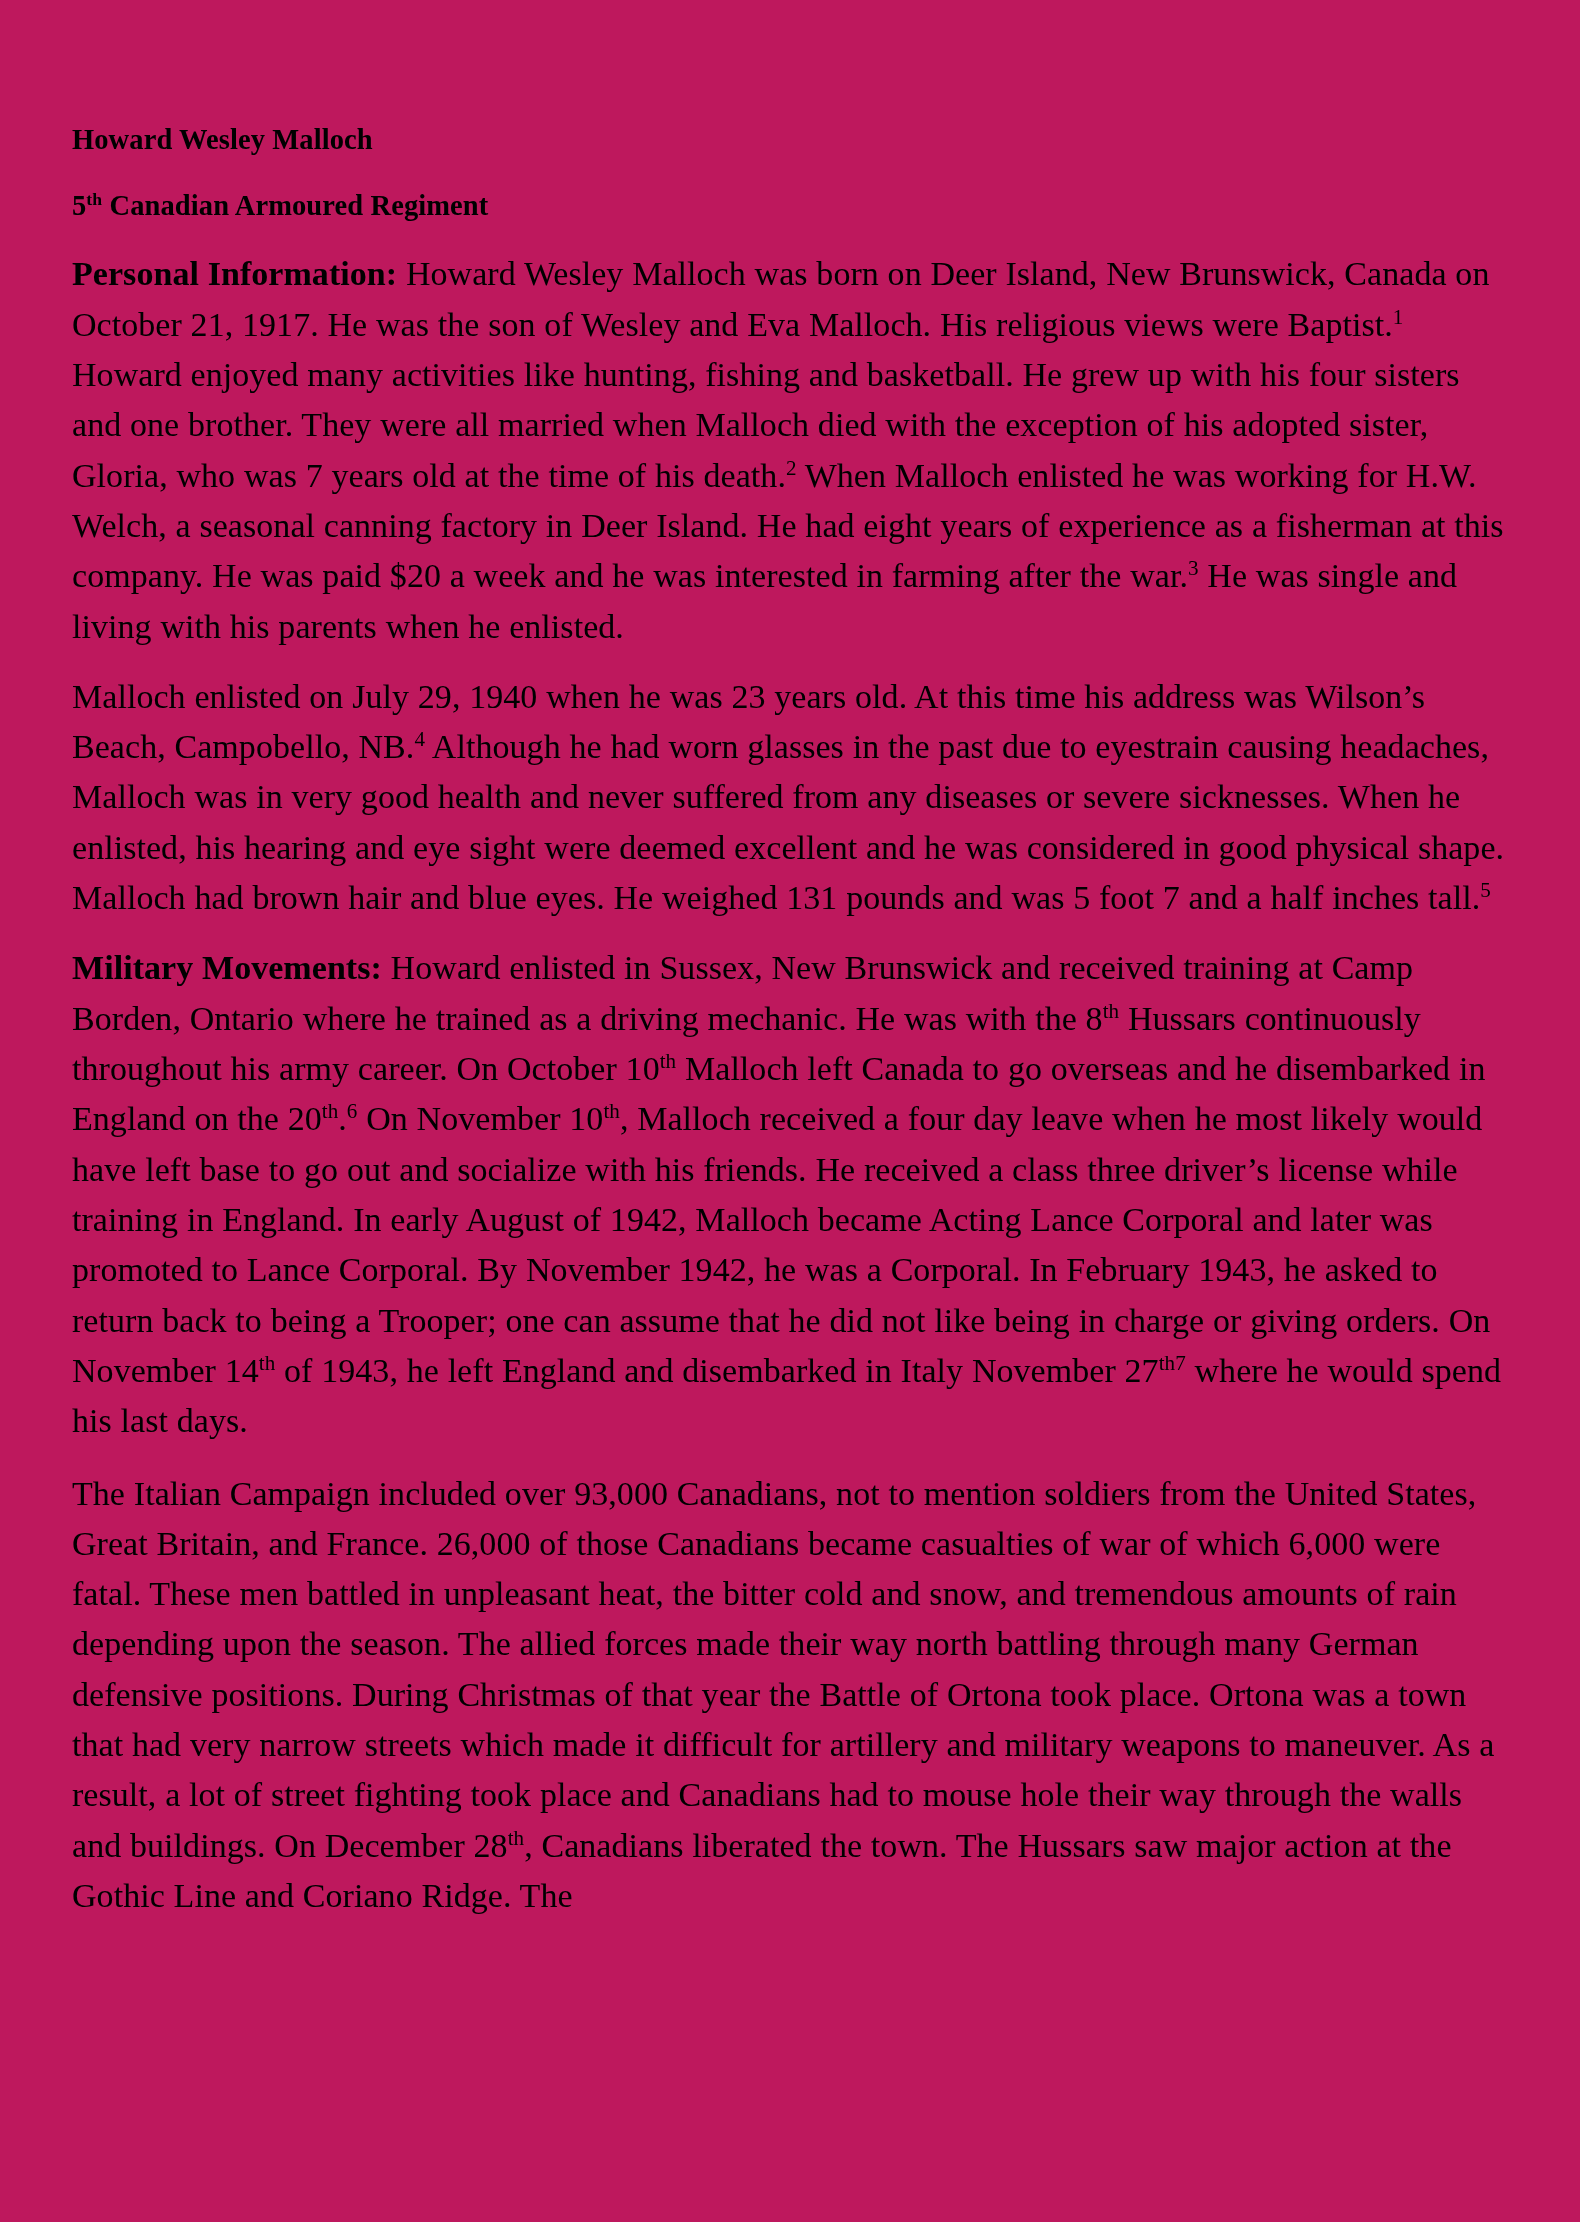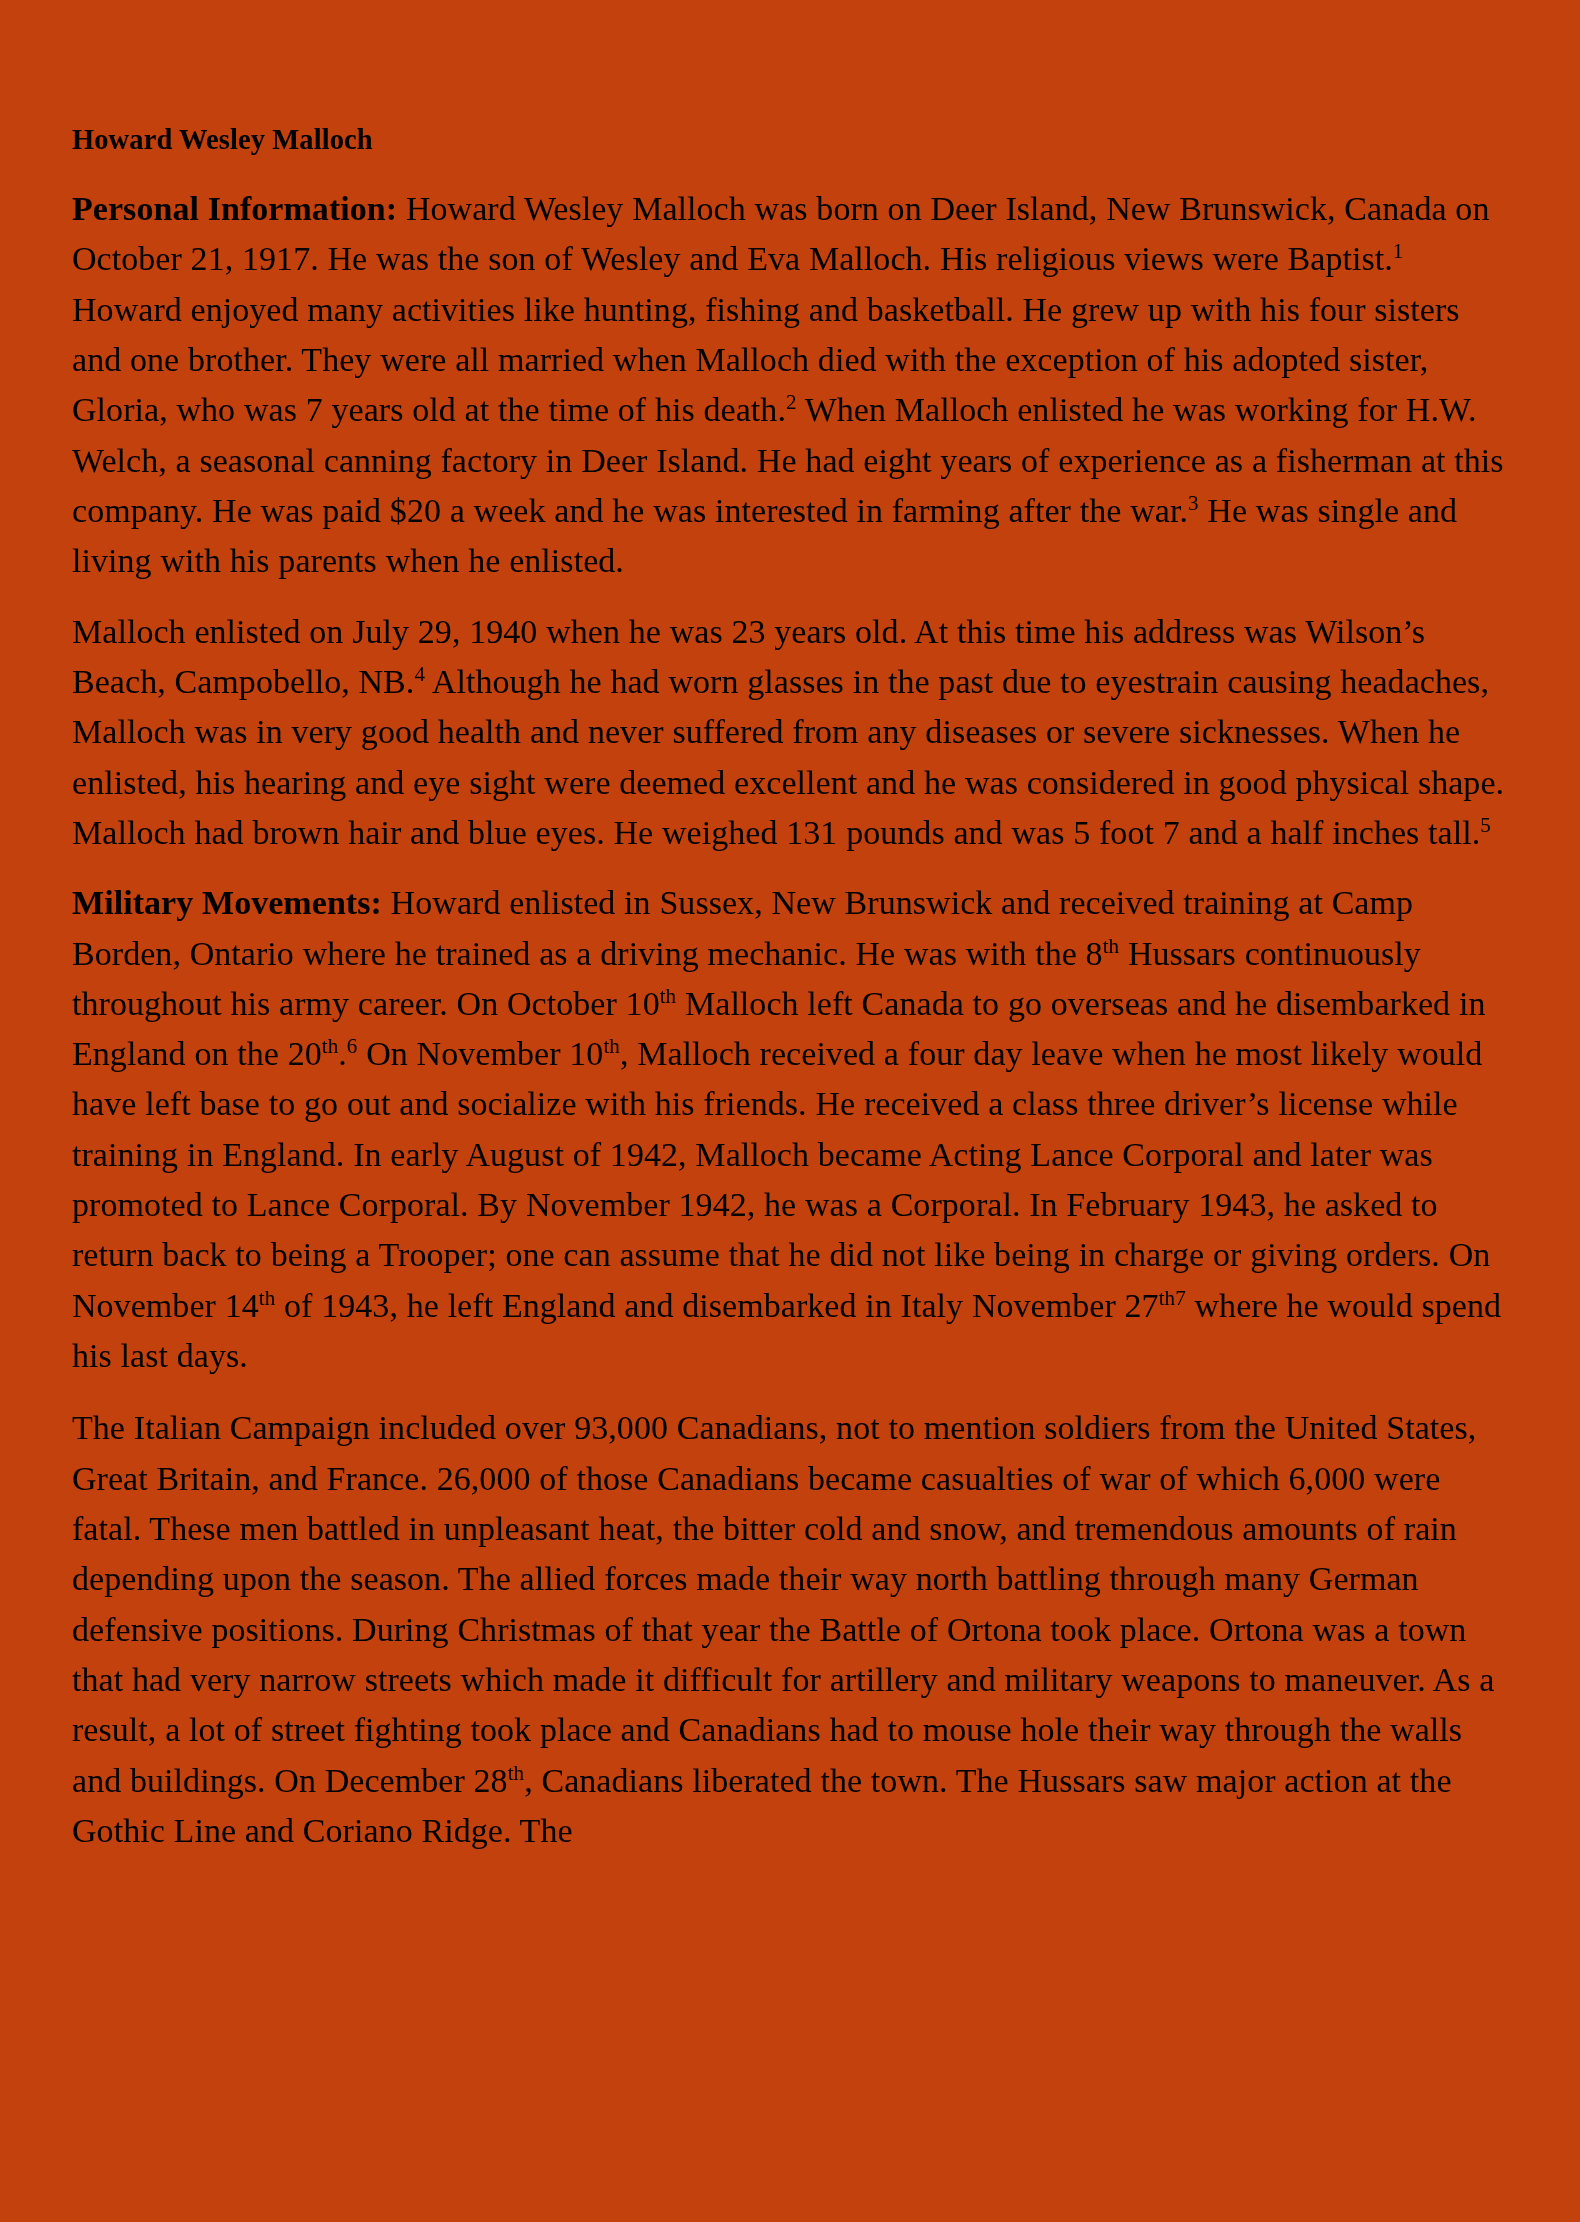--- a/index.html
+++ b/index.html
@@ -4,21 +4,21 @@
 <style>
   html, body {
     margin: 0;
     padding: 0;
     background: #ffffff;
   }
   .page {
     position: relative;
     width: 1580px;
     height: 2222px;
-    background: #c2410c;
+    background: #be185d;
     box-sizing: border-box;
     padding: 118px 72px 0 72px;
     font-family: "Liberation Serif", "DejaVu Serif", serif;
     color: #000000;
     overflow: hidden;
   }
   .doc-body {
     width: 1436px;
   }
   h1.heading {
@@ -60,20 +60,23 @@
 </head>
 <body>
 
 <div class="page">
   <div class="doc-body">
 
     <h1 class="heading">Howard Wesley Malloch</h1>
 
 
 
+    <h1 class="heading tight">
+      <span>5</span><sup>th</sup><span> Canadian Armoured Regiment</span>
+    </h1>
 
     <div id="paragraphs">
         <p class="para"><span class="lead">Personal Information:</span><span> Howard Wesley Malloch was born on Deer Island, New Brunswick, Canada on October 21, 1917. He was the son of Wesley and Eva Malloch. His religious views were Baptist.</span><sup class="fn">1</sup><span> Howard enjoyed many activities like hunting, fishing and basketball. He grew up with his four sisters and one brother. They were all married when Malloch died with the exception of his adopted sister, Gloria, who was 7 years old at the time of his death.</span><sup class="fn">2</sup><span> When Malloch enlisted he was working for H.W. Welch, a seasonal canning factory in Deer Island. He had eight years of experience as a fisherman at this company. He was paid $20 a week and he was interested in farming after the war.</span><sup class="fn">3</sup><span> He was single and living with his parents when he enlisted.</span></p>
         <p class="para"><span>Malloch enlisted on July 29, 1940 when he was 23 years old. At this time his address was Wilson’s Beach, Campobello, NB.</span><sup class="fn">4</sup><span> Although he had worn glasses in the past due to eyestrain causing headaches, Malloch was in very good health and never suffered from any diseases or severe sicknesses. When he enlisted, his hearing and eye sight were deemed excellent and he was considered in good physical shape. Malloch had brown hair and blue eyes. He weighed 131 pounds and was 5 foot 7 and a half inches tall.</span><sup class="fn">5</sup></p>
         <p class="para"><span class="lead">Military Movements:</span><span> Howard enlisted in Sussex, New Brunswick and received training at Camp Borden, Ontario where he trained as a driving mechanic. He was with the 8</span><sup>th</sup><span> Hussars continuously throughout his army career. On October 10</span><sup>th</sup><span> Malloch left Canada to go overseas and he disembarked in England on the 20</span><sup>th</sup><span>.</span><sup class="fn">6</sup><span> On November 10</span><sup>th</sup><span>, Malloch received a four day leave when he most likely would have left base to go out and socialize with his friends. He received a class three driver’s license while training in England. In early August of 1942, Malloch became Acting Lance Corporal and later was promoted to Lance Corporal. By November 1942, he was a Corporal. In February 1943, he asked to return back to being a Trooper; one can assume that he did not like being in charge or giving orders. On November 14</span><sup>th</sup><span> of 1943, he left England and disembarked in Italy November 27</span><sup>th</sup><sup class="fn">7</sup><span> where he would spend his last days.</span></p>
         <p class="para"><span>The Italian Campaign included over 93,000 Canadians, not to mention soldiers from the United States, Great Britain, and France. 26,000 of those Canadians became casualties of war of which 6,000 were fatal. These men battled in unpleasant heat, the bitter cold and snow, and tremendous amounts of rain depending upon the season. The allied forces made their way north battling through many German defensive positions. During Christmas of that year the Battle of Ortona took place. Ortona was a town that had very narrow streets which made it difficult for artillery and military weapons to maneuver. As a result, a lot of street fighting took place and Canadians had to mouse hole their way through the walls and buildings. On December 28</span><sup>th</sup><span>, Canadians liberated the town. The Hussars saw major action at the Gothic Line and Coriano Ridge. The</span></p>
       </div>
 
   </div>
 </div>

